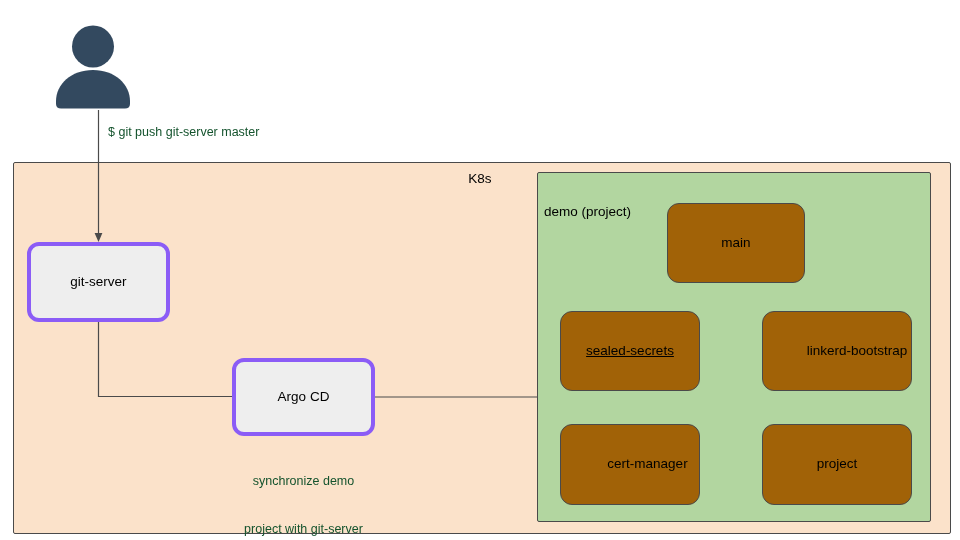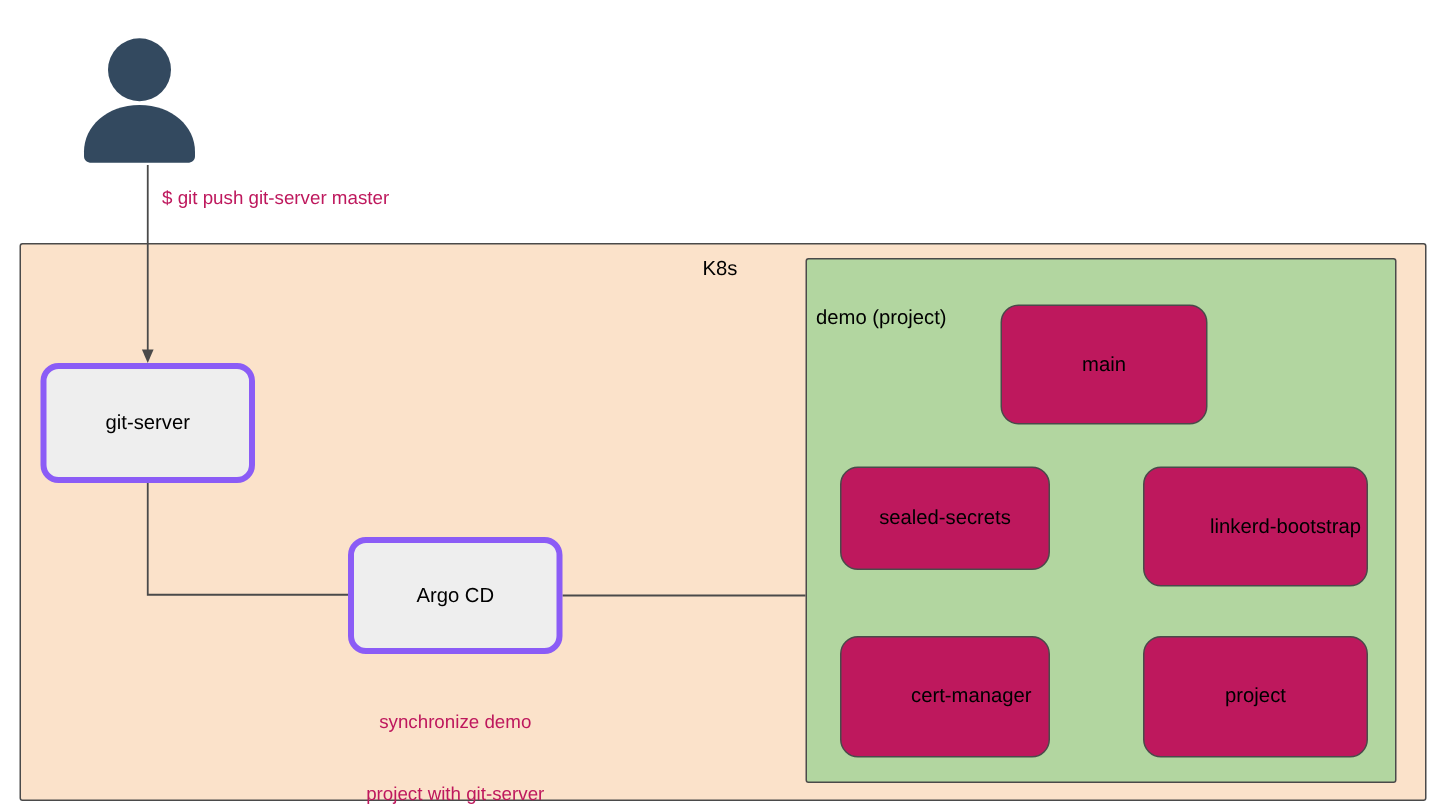--- a/index.html
+++ b/index.html
@@ -89,36 +89,37 @@
   }
   .box-argocd {
     left: 232px;
     top: 358px;
     width: 143px;
     height: 78px;
   }
 
   
   .box-blue {
-    background: #be185d;
+    background: #a16207;
     border: 1px solid #4a4a4a;
     border-radius: 12px;
     font-size: 13.5px;
   }
   .box-main {
     left: 667px;
     top: 203px;
     width: 138px;
     height: 80px;
   }
   .box-sealed-secrets {
     left: 560px;
     top: 311px;
     width: 140px;
-    height: 69px;
+    height: 80px;
+    text-decoration: underline;
   }
   .box-linkerd-bootstrap {
     left: 762px;
     top: 311px;
     width: 150px;
     height: 80px;
     padding-left: 40px;
   }
   .box-cert-manager {
     left: 560px;
@@ -131,21 +132,21 @@
     left: 762px;
     top: 424px;
     width: 150px;
     height: 81px;
   }
 
   
   .edge-label {
     position: absolute;
     font-size: 12.5px;
-    color: #be185d;
+    color: #14532d;
     white-space: pre;
     line-height: 1.3;
   }
   .label-git-push {
     left: 108px;
     top: 124px;
     text-align: left;
   }
   .label-sync {
     left: 232px;

